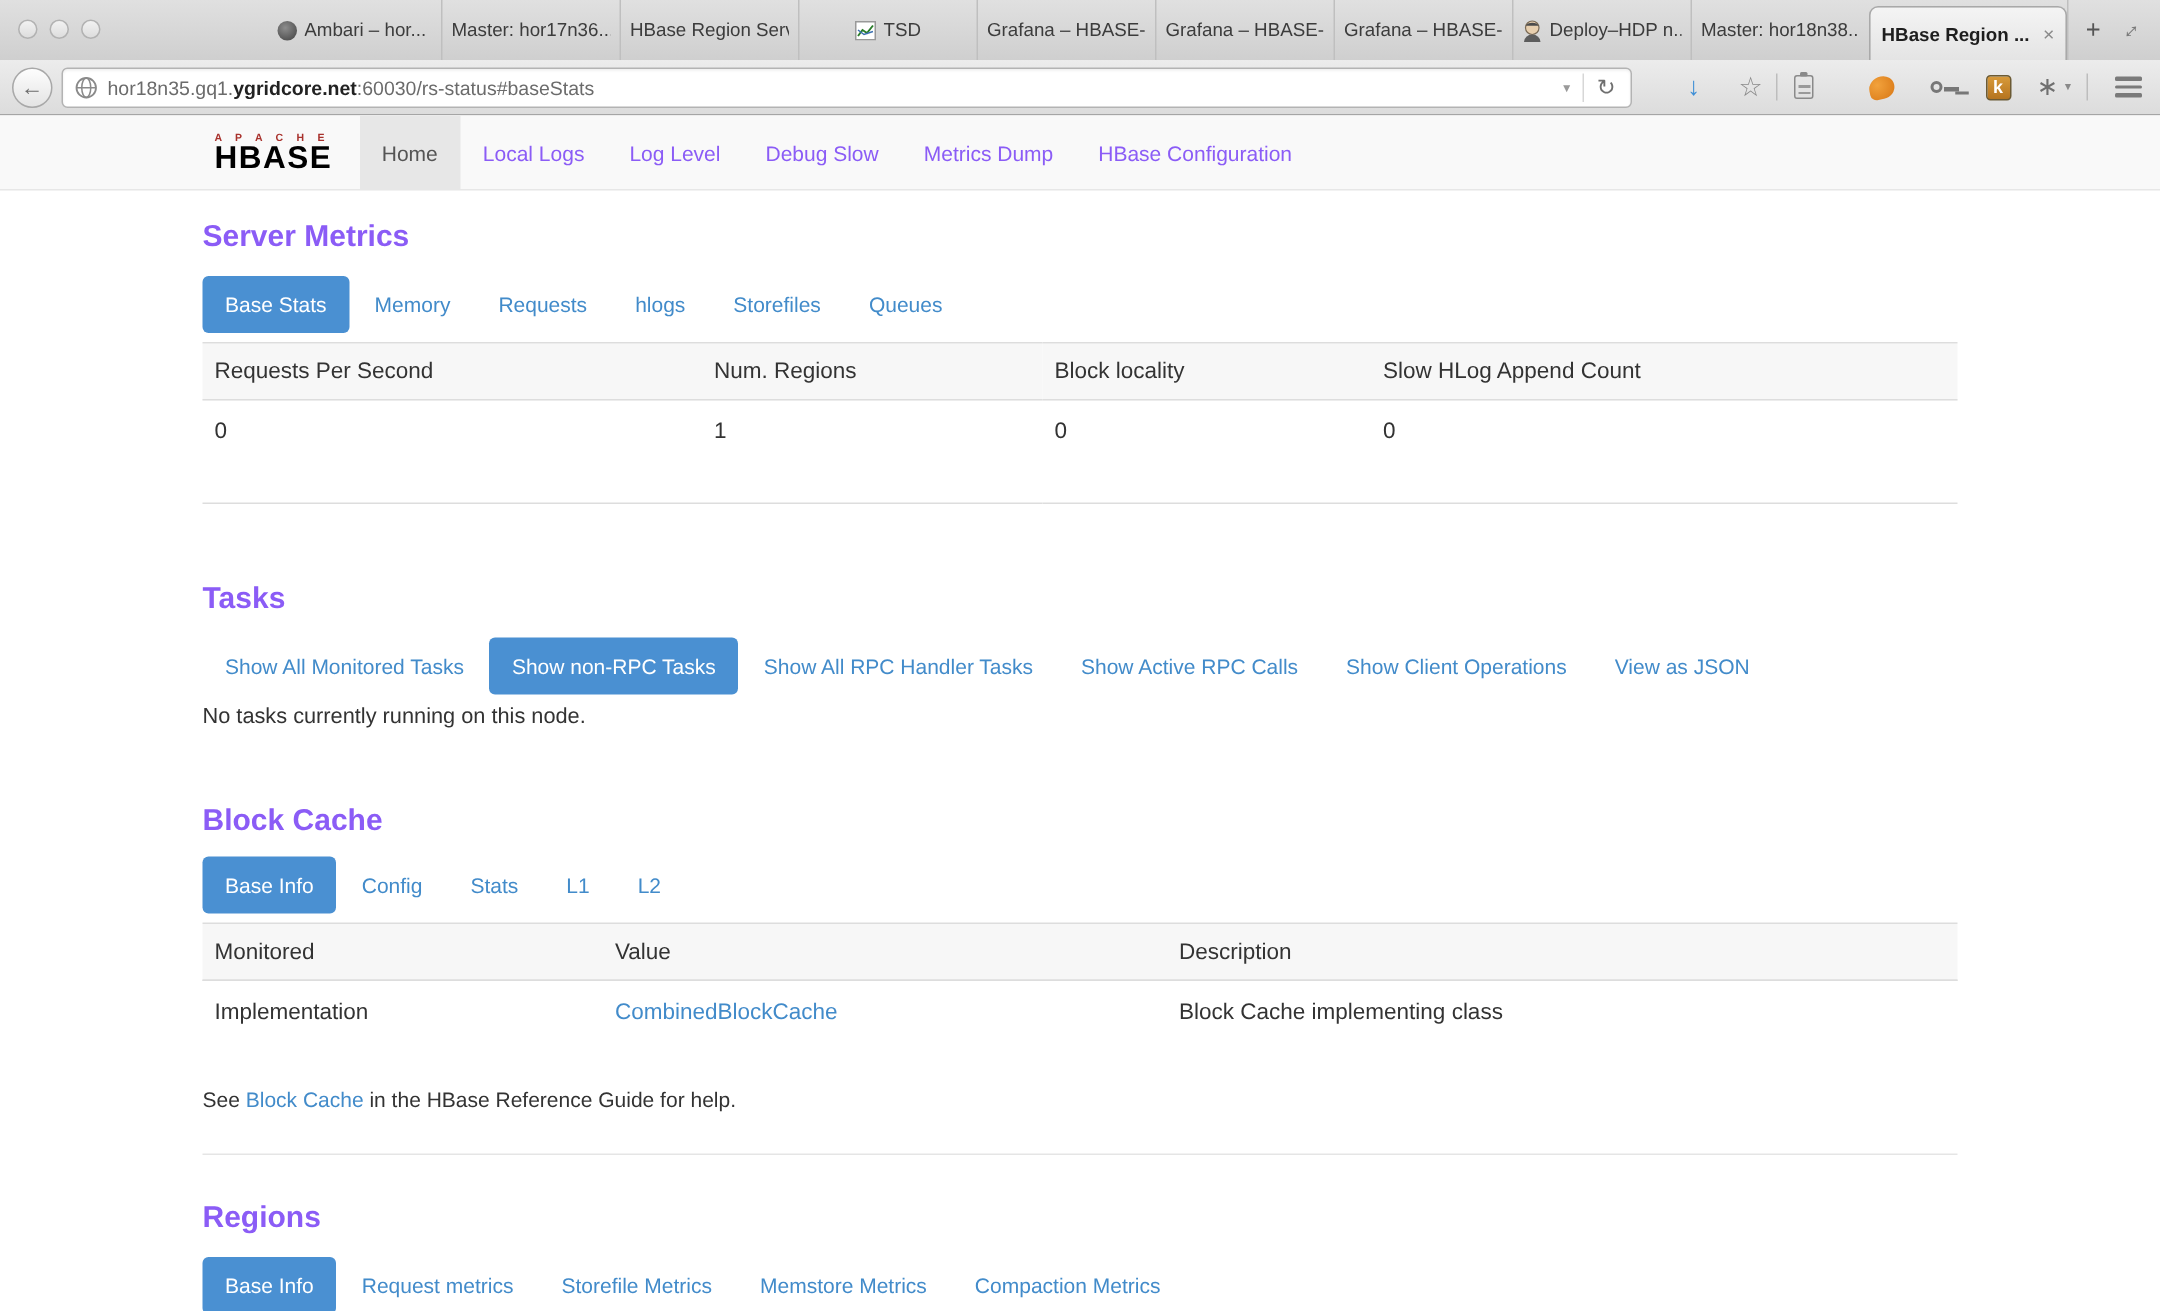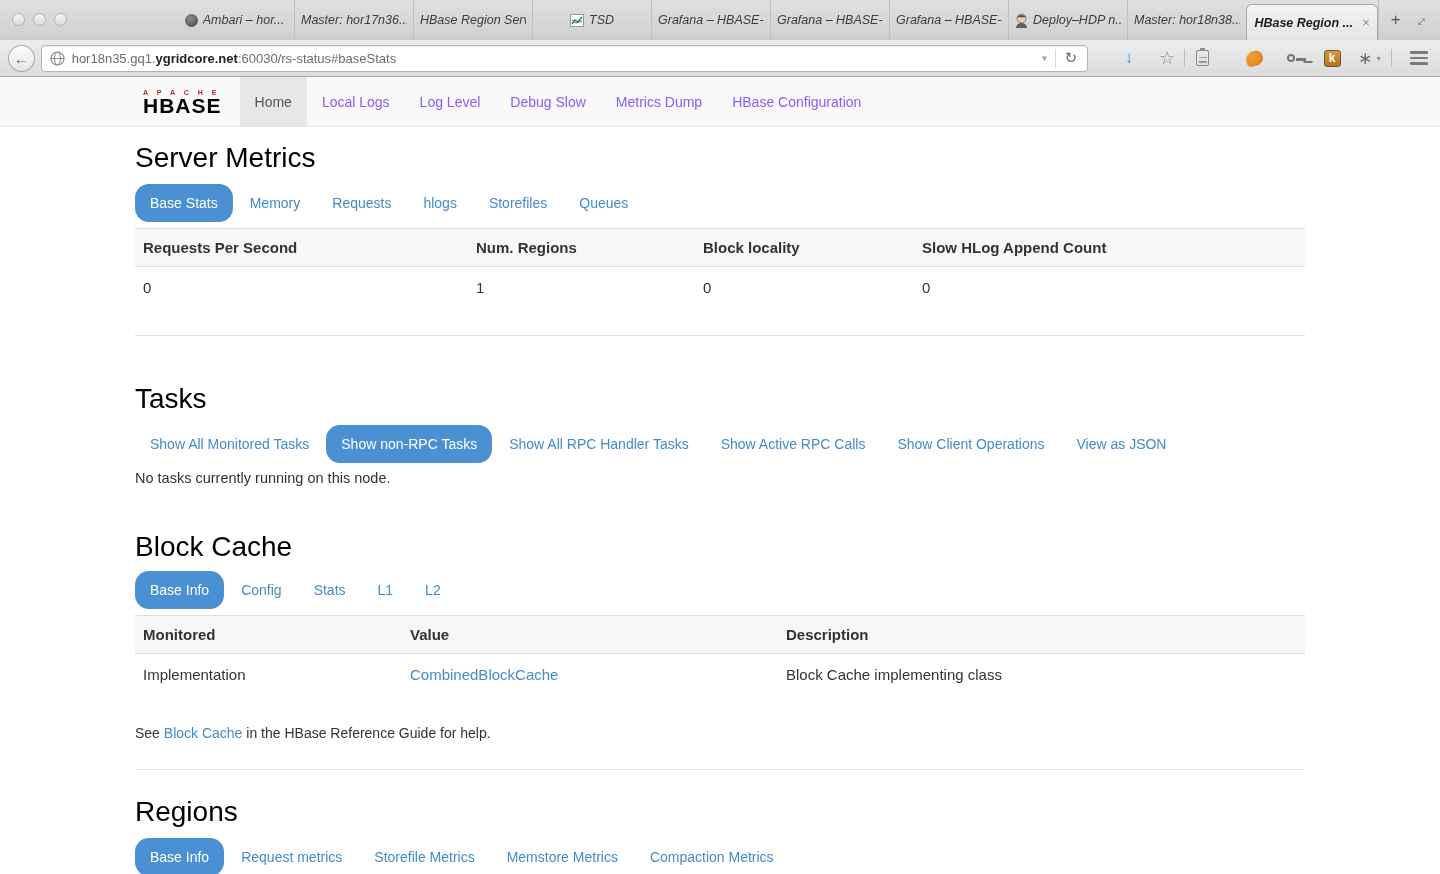--- a/index.html
+++ b/index.html
@@ -2,21 +2,21 @@
 <html><head>
 <meta charset="utf-8">
 <style>
   * { margin:0; padding:0; box-sizing:border-box; }
   html,body { width:1440px; height:874px; overflow:hidden; background:#fff;
     font-family:"Liberation Sans","DejaVu Sans",sans-serif; color:#333; }
 
   
   .chrome { width:100%; }
   .tabstrip { height:40px; background:linear-gradient(#e0e0e0,#cfcfcf);
-    display:flex; align-items:flex-end; position:relative;font-style:italic; }
+    display:flex; align-items:flex-end; position:relative; }
   .traffic { position:absolute; left:12px; top:13px; display:flex; gap:8px; }
   .light { width:13px; height:13px; border-radius:50%; border:1.5px solid #b2b2b2;
     background:linear-gradient(#f2f2f2,#ddd); }
   .tabs { display:flex; align-items:flex-end; margin-left:175px; height:40px; }
   .tab { flex:0 0 119px; height:40px; display:flex; align-items:center; justify-content:center;
     gap:5px; font-size:12.5px; color:#3c3c3c; overflow:hidden; white-space:nowrap;
     border-left:1px solid #bfbfbf; cursor:default; padding:0 6px; }
   .tab:first-child { border-left:none; }
   .tab .tlabel { overflow:hidden; text-overflow:clip; white-space:nowrap; }
   .tab.active { height:36px; margin-top:4px; background:linear-gradient(#f4f4f4,#e4e4e4);
@@ -77,35 +77,35 @@
   .hb-logo .ltop { font-size:7px; font-weight:bold; color:#a8312c; letter-spacing:3.5px; }
   .hb-logo .lmain { font-size:21px; font-weight:800; color:#000000; letter-spacing:1px;
     line-height:19px; font-family:"Liberation Sans",sans-serif; }
   .hb-nav { display:flex; list-style:none; }
   .hb-nav li { display:flex; }
   .hb-nav li a { display:flex; align-items:center; padding:0 15px; font-size:14px;
     color:#8b5cf6; text-decoration:none; }
   .hb-nav li.active a { background:#e7e7e7; color:#555; }
 
   .container { width:1170px; margin:0 auto; }
-  h1.sec { font-size:28px; font-weight:normal; color:#000000; line-height:36px; }
+  h1.sec { font-size:20px; font-weight:bold; color:#8b5cf6; line-height:36px; }
   .h-sm { margin:13px 0 8px; }
   .h-tasks { margin:45px 0 8px; }
   .h-bc { margin:43px 0 6px; }
   .h-rg { margin:22px 0 8px; }
 
   ul.pills { list-style:none; display:flex; }
   ul.pills li { margin-right:2px; }
   ul.pills li a { display:block; padding:9px 15px; font-size:14px; line-height:20px;
     color:#428bca; text-decoration:none; border-radius:4px; }
-  ul.pills li.active a { background:#4a90d2; color:#fff;border-radius:14px; }
+  ul.pills li.active a { background:#4a90d2; color:#fff; }
 
   table.btable { width:100%; border-collapse:collapse; margin-top:6px; }
   table.btable th { background:#f7f7f7; border-top:1px solid #ddd; border-bottom:1px solid #ddd;
-    text-align:left; font-size:15px; font-weight:bold; color:#333; padding:10px 8px;margin-top:40px; }
+    text-align:left; font-size:15px; font-weight:normal; color:#333; padding:10px 8px;margin-top:40px; }
   table.btable td { font-size:15px; color:#333; padding:12px 8px; text-align:left; vertical-align:top; }
   table.stats td { padding-bottom:39px; border-bottom:1px solid #ddd; }
   table.bcache td { padding-bottom:26px; }
   a.blue { color:#428bca; text-decoration:none; }
 
   .empty-msg { font-size:14.5px; color:#333; margin:7px 0 0 0; }
   .help-line { font-size:14px; color:#333; margin-top:16px; }
   hr.sep { border:none; border-top:1px solid #e5e5e5; margin:28px 0 24px; }
 </style>
 </head>

